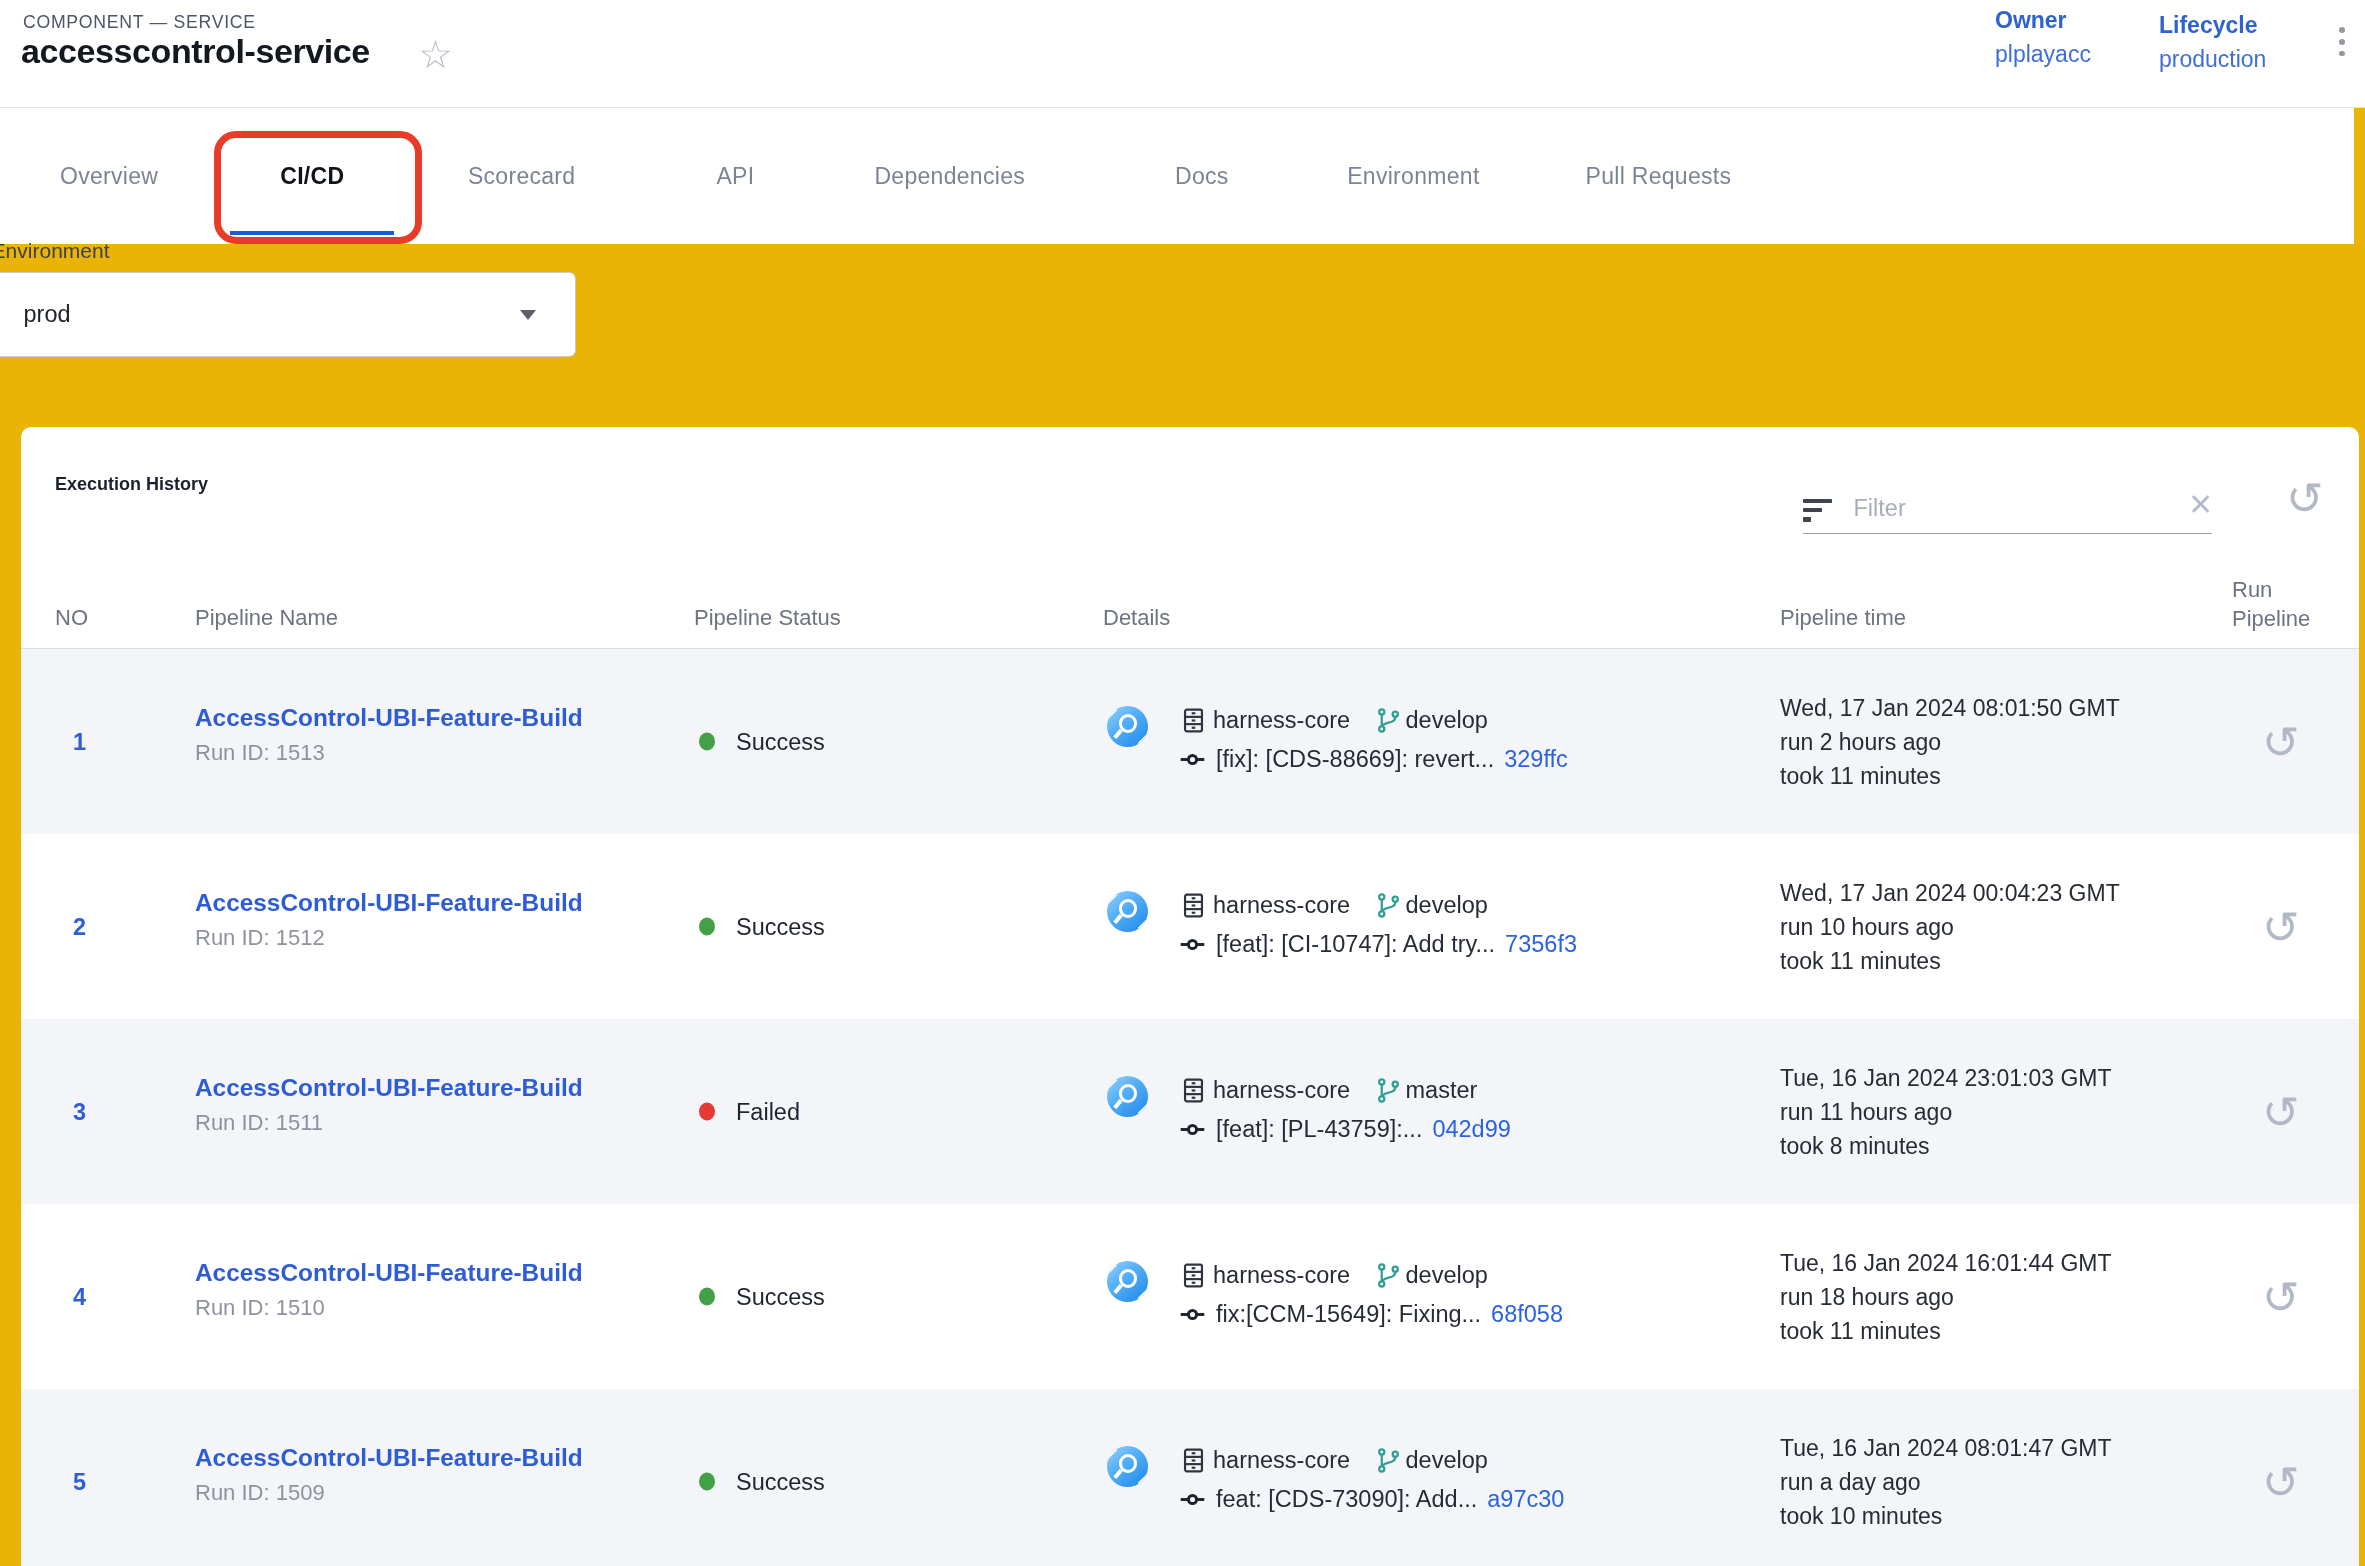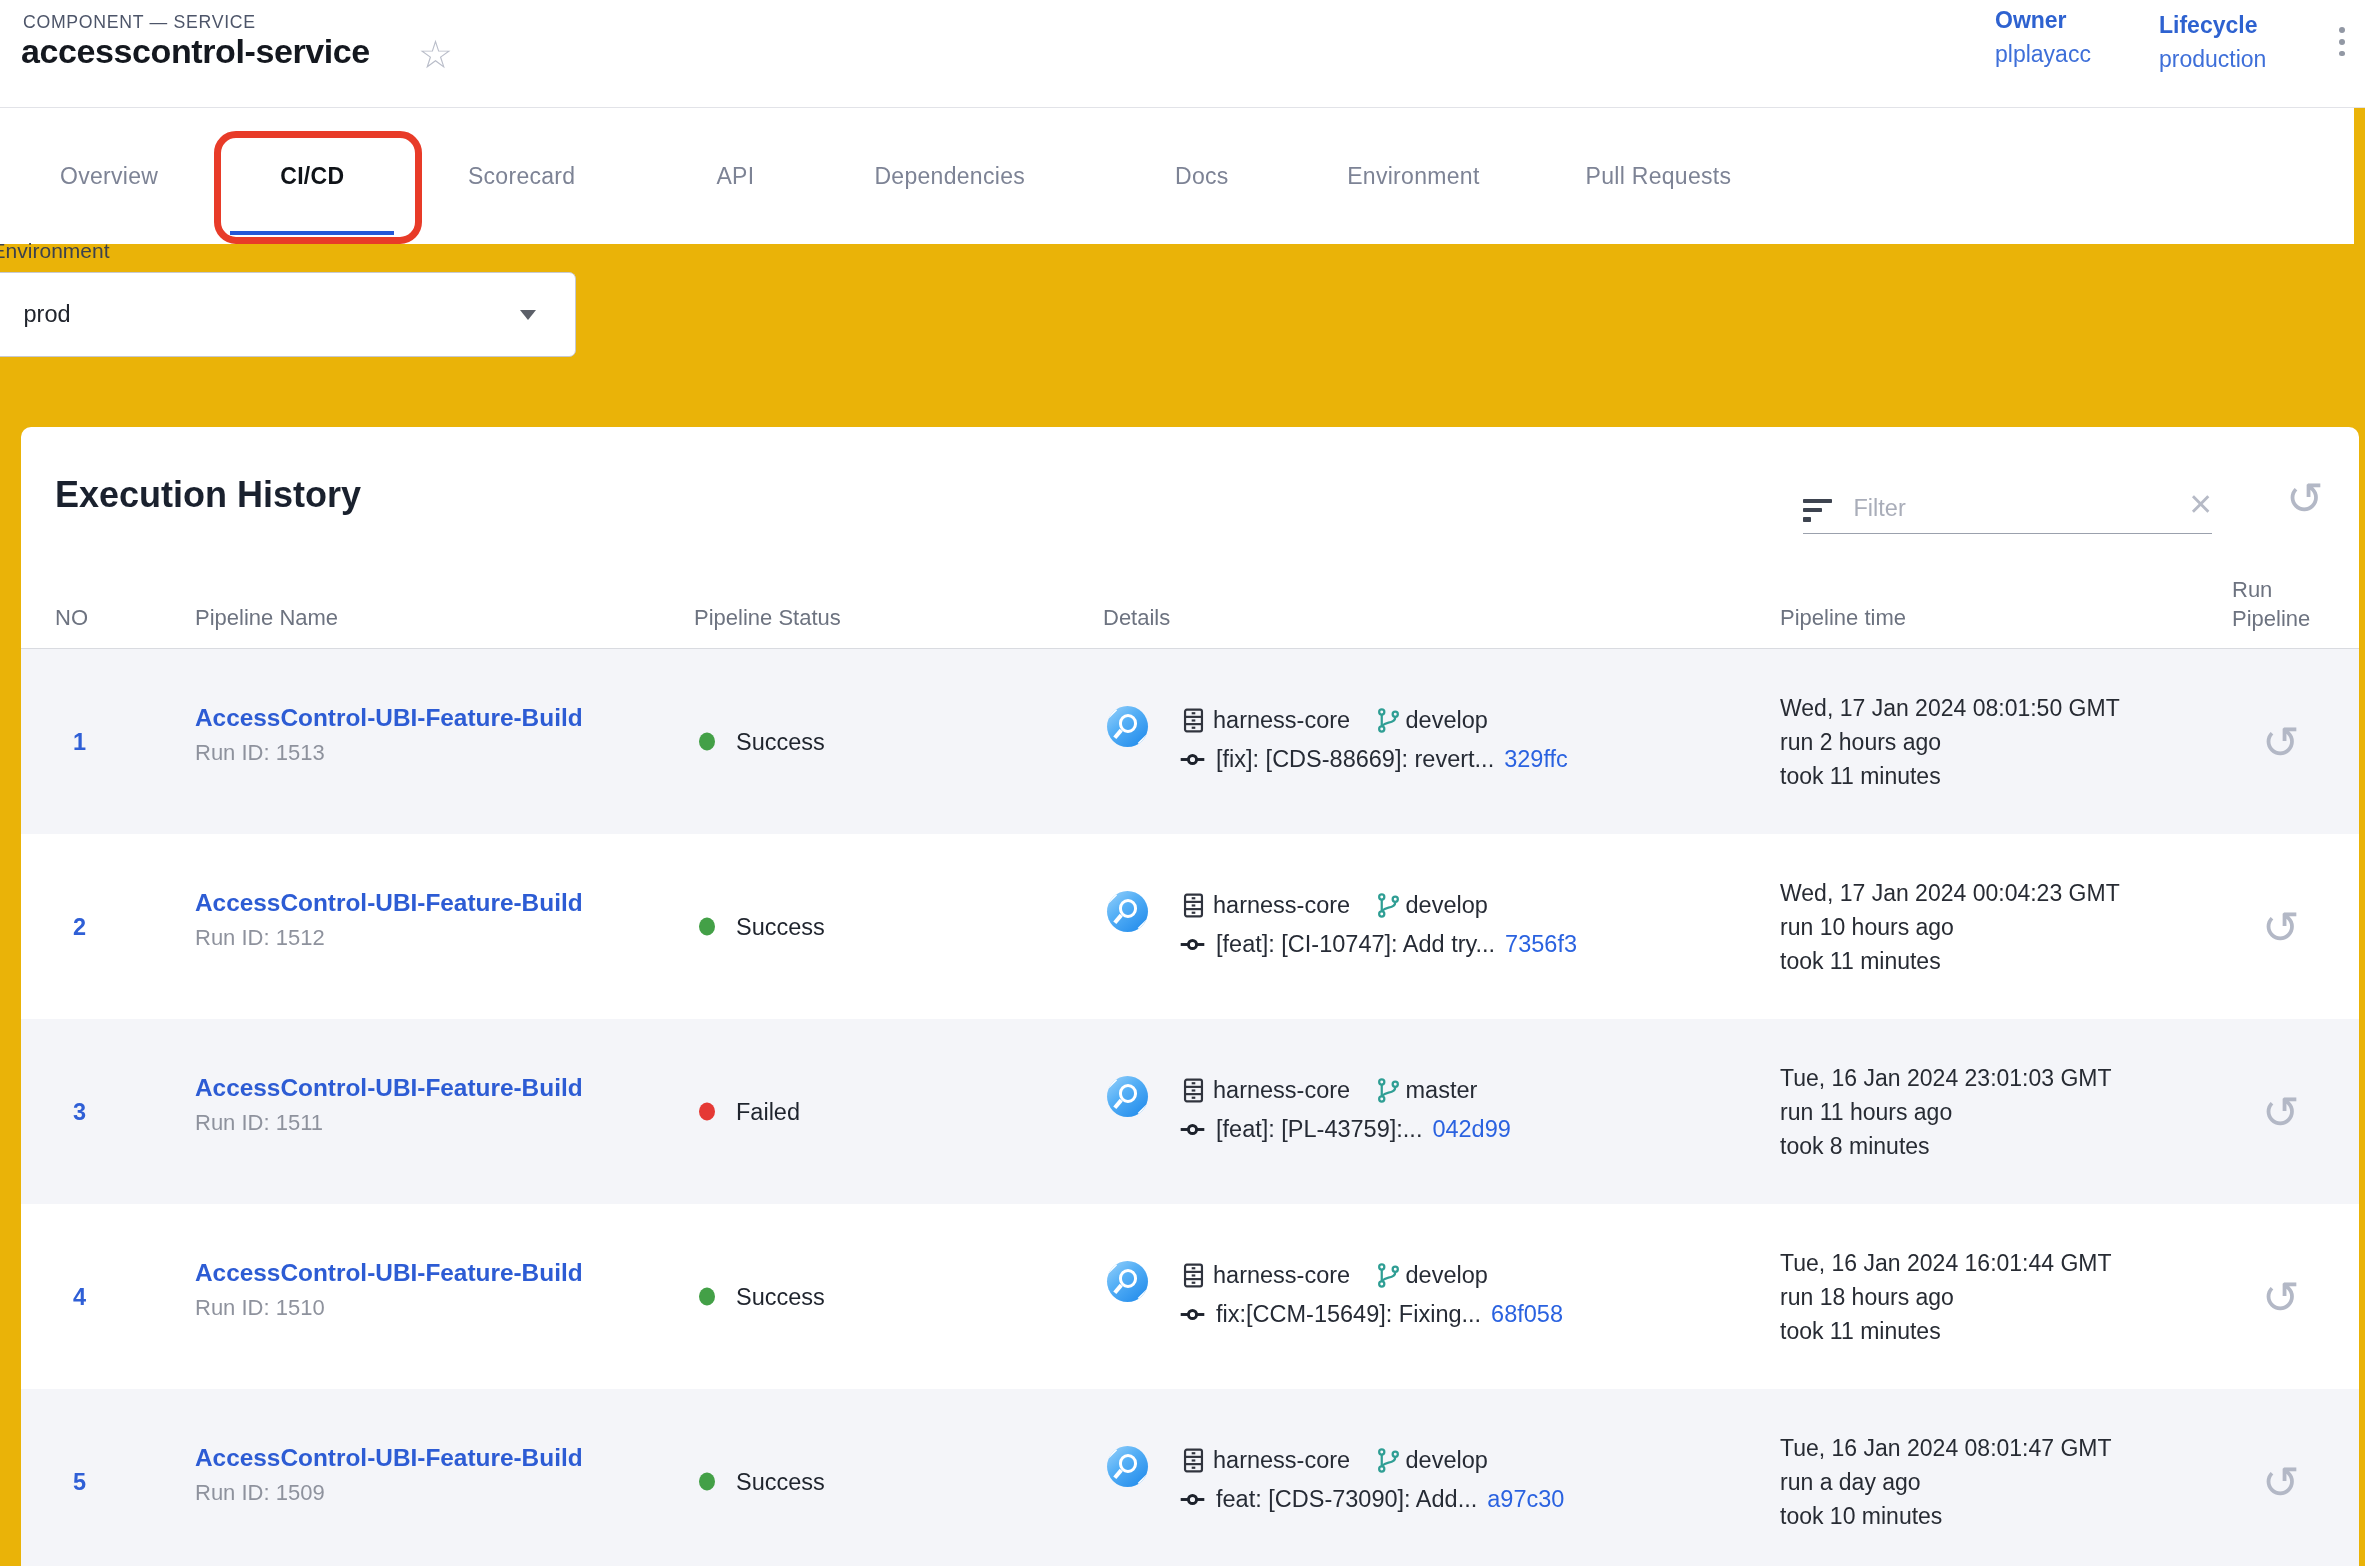--- a/index.html
+++ b/index.html
@@ -38,21 +38,21 @@
   
   .env-label{position:absolute;left:-8.4px;top:239px;font-size:21px;color:#3c414d;}
   .select{position:absolute;left:-23.5px;top:272px;width:599px;height:85px;background:#fff;border:0.8px solid #c7c9d1;
           border-radius:6.7px;box-sizing:border-box;display:flex;align-items:center;padding-left:46px;
           font-size:23.5px;color:#20242c;cursor:pointer;}
   .caret{position:absolute;right:39px;top:37px;width:0;height:0;border-left:8.4px solid transparent;
          border-right:8.4px solid transparent;border-top:10px solid #5c6069;}
 
   
   .card{position:absolute;left:21px;top:427px;width:2338px;height:1169px;background:#fff;border-radius:10px 10px 0 0;}
-  .card-title{position:absolute;left:34px;top:47px;margin:0;font-size:36px;color:#1a212e;font-weight:700;}
+  .card-title{position:absolute;left:34px;top:47px;margin:0;font-size:18px;color:#1a212e;font-weight:700;}
 
   .filter{position:absolute;left:1782px;top:57px;width:409px;height:49px;border-bottom:1.7px solid #9ba1ad;
           display:flex;align-items:center;}
   .filter-icon{width:32px;margin-right:18.5px;margin-top:3.4px;}
   .filter-icon b{display:block;height:4.2px;background:#3e4450;margin-bottom:5px;border-radius:0.8px;width:29px;}
   .filter-icon b:nth-child(2){width:18.5px;}
   .filter-icon b:nth-child(3){width:8.4px;height:5px;margin-bottom:0;}
   .filter input{border:none;outline:none;background:transparent;font-size:23.5px;color:#20242c;width:269px;
                 font-family:inherit;padding:0;}
   .filter input::placeholder{color:#a9adb9;}

